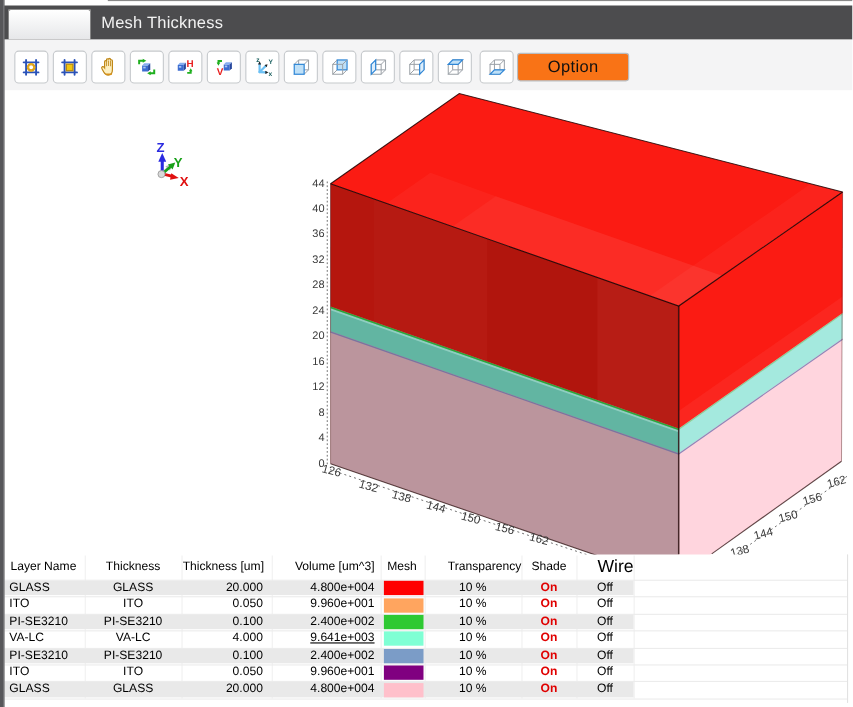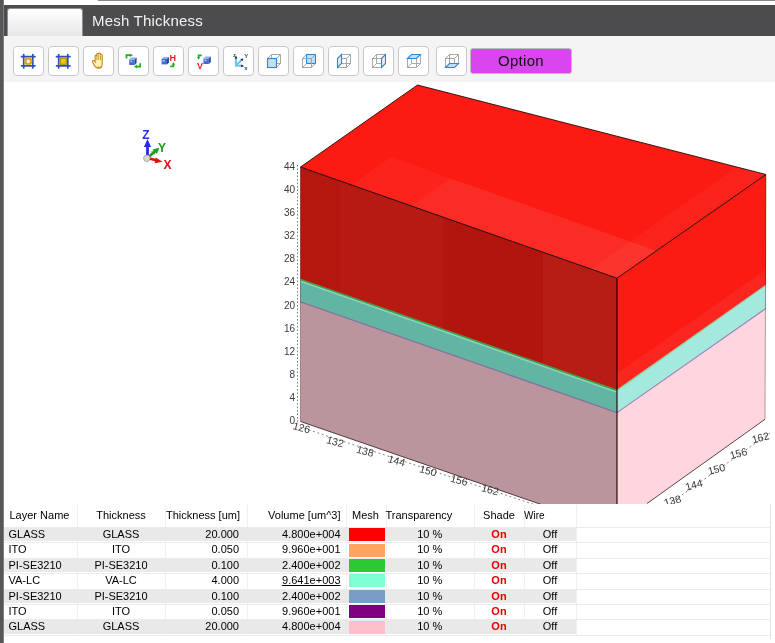--- a/index.html
+++ b/index.html
@@ -184,21 +184,21 @@
  <g fill="none" stroke="#9aa0a6" stroke-width="0.9">
         <rect x="3.5" y="6.5" width="9" height="9"></rect>
         <polygon points="7.5,2.5 16.5,2.5 16.5,11.5 7.5,11.5"></polygon>
         <line x1="3.5" y1="6.5" x2="7.5" y2="2.5"></line>
         <line x1="12.5" y1="6.5" x2="16.5" y2="2.5"></line>
       </g>
  <polygon points="3.5,15.5 7.5,11.5 16.5,11.5 12.5,15.5" fill="#bfe0f7" stroke="#2f86d6" stroke-width="1.1"></polygon>
 </svg>
   </div>
 
-<div class="abs" style="left:470px;top:48px;width:102px;height:26px;background:#d946ef;border:1px solid #b9bdc1;border-radius:3px;box-sizing:border-box;line-height:24px;text-align:center;font-size:15px;letter-spacing:0.3px;color:#111;">Option</div>
+<div class="abs" style="left:470px;top:48px;width:102px;height:26px;background:#f97316;border:1px solid #b9bdc1;border-radius:3px;box-sizing:border-box;line-height:24px;text-align:center;font-size:15px;letter-spacing:0.3px;color:#111;">Option</div>
 
 <div class="abs" style="left:0;top:82px;width:775px;height:422px;">
 <svg width="775" height="422" viewBox="0 82 775 422">
 
   <polygon points="417.5,85 766,174.5 617,278.2 300.5,167" fill="#fb1b13"></polygon>
   <polygon points="411.3,205.9 617,278.2 656.3,250.7 450.6,178.4" fill="#ffffff" opacity="0.08"></polygon>
   <polygon points="617,278.2 766,174.5 737,167.1 588,270.8" fill="#ffffff" opacity="0.04"></polygon>
   <polygon points="352,184.6 411.3,205.9 450.6,178.4 391.3,157.1" fill="#ffffff" opacity="0.04"></polygon>
 
   <polygon points="300.5,167 617,278.2 617,530.6 300.5,421.5" fill="#bb959d"></polygon>
@@ -297,23 +297,23 @@
 <div class="abs" style="left:3.5px;top:634.8px;width:766.5px;height:1px;background:#ececec;"></div>
 <div class="abs" style="left:3.5px;top:528.0px;width:572.5px;height:13.4px;background:#e9e9e9;"></div>
 <div class="abs" style="left:3.5px;top:558.8px;width:572.5px;height:13.4px;background:#e9e9e9;"></div>
 <div class="abs" style="left:3.5px;top:589.6px;width:572.5px;height:13.4px;background:#e9e9e9;"></div>
 <div class="abs" style="left:3.5px;top:620.4px;width:572.5px;height:13.4px;background:#e9e9e9;"></div>
 <div class="tc" style="left:3.5px;top:504.0px;width:73.5px;height:23.0px;line-height:23.0px;padding-left:6px;box-sizing:border-box;text-align:left;color:#000;font-size:11px;">Layer Name</div>
 <div class="tc" style="left:77px;top:504.0px;width:88px;height:23.0px;line-height:23.0px;text-align:center;color:#000;font-size:11px;">Thickness</div>
 <div class="tc" style="left:165px;top:504.0px;width:82px;height:23.0px;line-height:23.0px;padding-right:7px;box-sizing:border-box;text-align:right;color:#000;font-size:11px;">Thickness [um]</div>
 <div class="tc" style="left:247px;top:504.0px;width:98.5px;height:23.0px;line-height:23.0px;padding-right:5px;box-sizing:border-box;text-align:right;color:#000;font-size:11px;">Volume [um^3]</div>
 <div class="tc" style="left:345.5px;top:504.0px;width:40.0px;height:23.0px;line-height:23.0px;text-align:center;color:#000;font-size:11px;">Mesh</div>
-<div class="tc" style="left:385.5px;top:504.0px;width:88.5px;height:23.0px;line-height:23.0px;text-align:left;color:#000;font-size:11px;">Transparency</div>
+<div class="tc" style="left:385.5px;top:504.0px;width:88.5px;height:23.0px;line-height:23.0px;text-align:right;color:#000;font-size:11px;">Transparency</div>
 <div class="tc" style="left:474px;top:504.0px;width:50px;height:23.0px;line-height:23.0px;text-align:center;color:#000;font-size:11px;">Shade</div>
-<div class="tc" style="left:524px;top:504.0px;width:52px;height:23.0px;line-height:23.0px;text-align:left;color:#000;font-size:10px;">Wire</div>
+<div class="tc" style="left:524px;top:504.0px;width:52px;height:23.0px;line-height:23.0px;text-align:right;color:#000;font-size:16px;">Wire</div>
 <div class="tc" style="left:3.5px;top:527.0px;width:73.5px;height:15.4px;line-height:15.4px;padding-left:5px;box-sizing:border-box;text-align:left;color:#000;font-size:11px;">GLASS</div>
 <div class="tc" style="left:77px;top:527.0px;width:88px;height:15.4px;line-height:15.4px;text-align:center;color:#000;font-size:11px;">GLASS</div>
 <div class="tc" style="left:165px;top:527.0px;width:82px;height:15.4px;line-height:15.4px;padding-right:8px;box-sizing:border-box;text-align:right;color:#000;font-size:11px;">20.000</div>
 <div class="tc" style="left:247px;top:527.0px;width:98.5px;height:15.4px;line-height:15.4px;padding-right:5px;box-sizing:border-box;text-align:right;color:#000;font-size:11px;">4.800e+004</div>
 <div class="abs" style="left:348.5px;top:528.2px;width:36px;height:13.0px;background:#ff0000;"></div>
 <div class="tc" style="left:385.5px;top:527.0px;width:88.5px;height:15.4px;line-height:15.4px;text-align:center;color:#000;font-size:11px;">10 %</div>
 <div class="tc" style="left:474px;top:527.0px;width:50px;height:15.4px;line-height:15.4px;text-align:center;font-weight:bold;color:#e00000;font-size:11px;">On</div>
 <div class="tc" style="left:524px;top:527.0px;width:52px;height:15.4px;line-height:15.4px;text-align:center;color:#000;font-size:11px;">Off</div>
 <div class="tc" style="left:3.5px;top:542.4px;width:73.5px;height:15.4px;line-height:15.4px;padding-left:5px;box-sizing:border-box;text-align:left;color:#000;font-size:11px;">ITO</div>
 <div class="tc" style="left:77px;top:542.4px;width:88px;height:15.4px;line-height:15.4px;text-align:center;color:#000;font-size:11px;">ITO</div>

